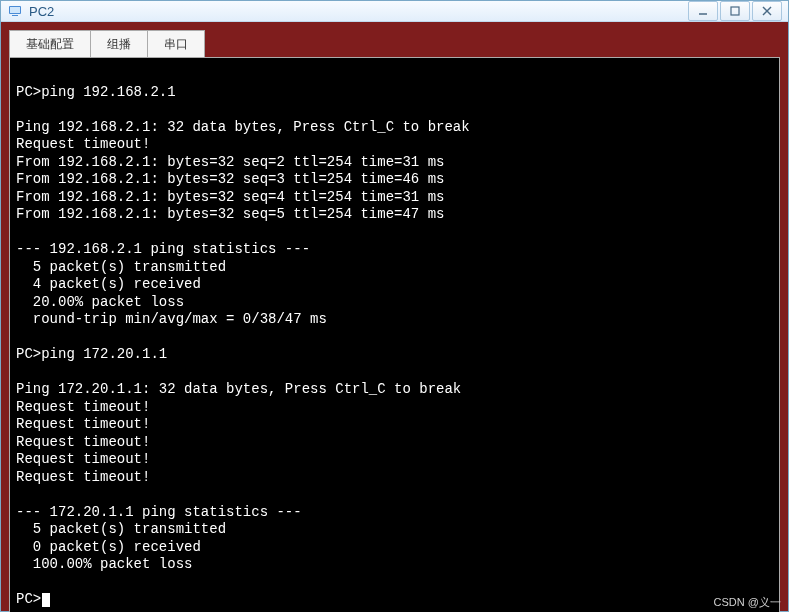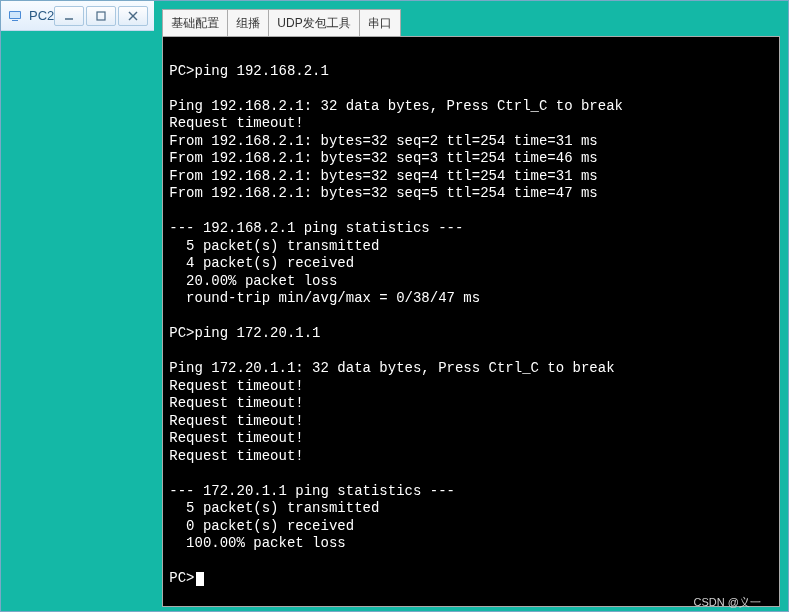--- a/index.html
+++ b/index.html
@@ -1,31 +1,31 @@
 <!DOCTYPE html>
 <html><head>
 <meta charset="utf-8">
 <style>
   * { box-sizing: border-box; margin: 0; padding: 0; }
   body { font-family: "Microsoft YaHei", Tahoma, sans-serif; font-size: 12px; background: #fff; }
-  .window { width: 789px; height: 612px; border: 1px solid #7aa8c7; background: #14b8a6; display: flex; flex-direction: row; }
+  .window { width: 789px; height: 612px; border: 1px solid #7aa8c7; background: #7f1d1d; display: flex; flex-direction: column; }
   .titlebar { height: 30px; background: linear-gradient(to bottom, #f7fbff, #e2eefb); border-bottom: 1px solid #c1d8ec; display: flex; align-items: center; padding: 0 6px; }
   .title-icon { width: 16px; height: 16px; display: inline-block; margin-right: 6px; }
   .title-text { color: #2a5a85; font-size: 13px; flex: 1; }
   .win-buttons { display: flex; gap: 2px; }
   .win-btn { width: 30px; height: 20px; border: 1px solid #a9c7e0; background: linear-gradient(to bottom,#fdfdfe,#e3eef9); display:flex; align-items:center; justify-content:center; border-radius:2px; color:#4a6a85; cursor:pointer; }
   .win-btn svg { width: 10px; height: 10px; }
   .client { flex: 1; padding: 8px 8px 4px 8px; display: flex; flex-direction: column; }
   .tabs { display: flex; }
-  .tab { padding: 5px 8px; border: 1px solid #ababab; border-bottom: none; background: #f6f6f6; margin-right: 0; font-size: 12px; color: #333; cursor:pointer; }
+  .tab { padding: 5px 16px; border: 1px solid #ababab; border-bottom: none; background: #f6f6f6; margin-right: 0; font-size: 12px; color: #333; cursor:pointer; }
   .tab + .tab { border-left: none; }
   .tab.active { background: #fff; position: relative; z-index: 2; }
   .tab-content-border { border: 1px solid #ababab; flex: 1; display:flex; margin-top:-1px; }
   .terminal { flex:1; background: #000; color: #fff; font-family: "Courier New", monospace; font-size: 14px; line-height: 1.25; padding: 8px 6px; white-space: pre; overflow: hidden; }
-  .watermark { position: absolute; right: 28px; bottom: 2px; color: #d0d0d0; font-size: 11px; }
+  .watermark { position: absolute; right: 8px; bottom: 2px; color: #d0d0d0; font-size: 11px; }
   .cursor { display:inline-block; width:8px; height:14px; background:#fff; vertical-align:text-bottom; margin-left:1px; }
 </style>
 </head>
 <body>
 
 <div class="window">
   <div class="titlebar">
     <span class="title-icon">
       <svg viewBox="0 0 16 16">
           <rect x="2" y="3" width="12" height="8" fill="#4a8bd6" rx="1"></rect>
@@ -50,21 +50,20 @@
             <line x1="1" y1="1" x2="9" y2="9" stroke="#4a6a85" stroke-width="1.5"></line>
             <line x1="9" y1="1" x2="1" y2="9" stroke="#4a6a85" stroke-width="1.5"></line>
           </svg>
         </div>
     </div>
   </div>
   <div class="client">
     <div class="tabs">
       <div class="tab">基础配置</div>
       <div class="tab">组播</div>
-      <div class="tab">UDP发包工具</div>
       <div class="tab">串口</div>
     </div>
     <div class="tab-content-border">
       <div class="terminal" id="terminal">
 PC&gt;ping 192.168.2.1
 
 Ping 192.168.2.1: 32 data bytes, Press Ctrl_C to break
 Request timeout!
 From 192.168.2.1: bytes=32 seq=2 ttl=254 time=31 ms
 From 192.168.2.1: bytes=32 seq=3 ttl=254 time=46 ms

